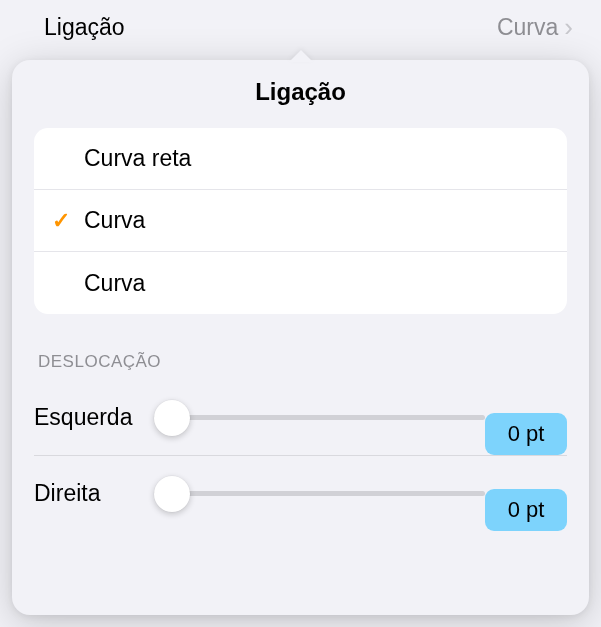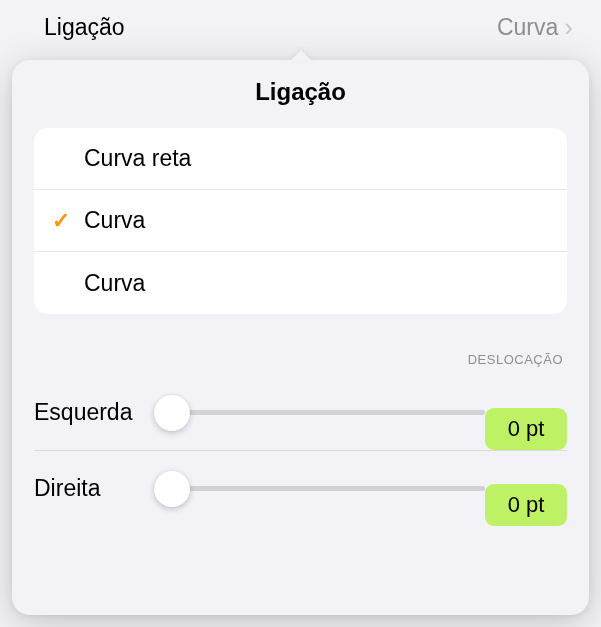--- a/index.html
+++ b/index.html
@@ -80,24 +80,23 @@
       align-items: center;
       justify-content: flex-start;
     }
     .check {
       color: #ff9500;
       font-size: 22px;
       font-weight: 700;
     }
     .section-header {
       margin: 38px 26px 8px 26px;
-      font-size: 13px;
+      font-size: 17px;
       color: #8e8e93;
       letter-spacing: 0.5px;
-      text-align: right;
     }
     .slider-group {
       margin: 0 22px;
     }
     .slider-row {
       display: flex;
       align-items: center;
       min-height: 64px;
       border-bottom: 1px solid #d9d9de;
     }
@@ -126,21 +125,21 @@
       position: absolute;
       left: 0;
       width: 36px; height: 36px;
       background: #fff;
       border-radius: 50%;
       box-shadow: 0 2px 6px rgba(0,0,0,0.2), 0 0 0 0.5px rgba(0,0,0,0.05);
     }
     .value-box {
       width: 82px;
       height: 42px;
-      background: #bef264;
+      background: #7dd3fc;
       border-radius: 9px;
       display: flex;
       align-items: center;
       justify-content: center;
       font-size: 22px;
       color: #000;
       flex-shrink: 0;
       margin-top: 33px;
     }
   </style>

